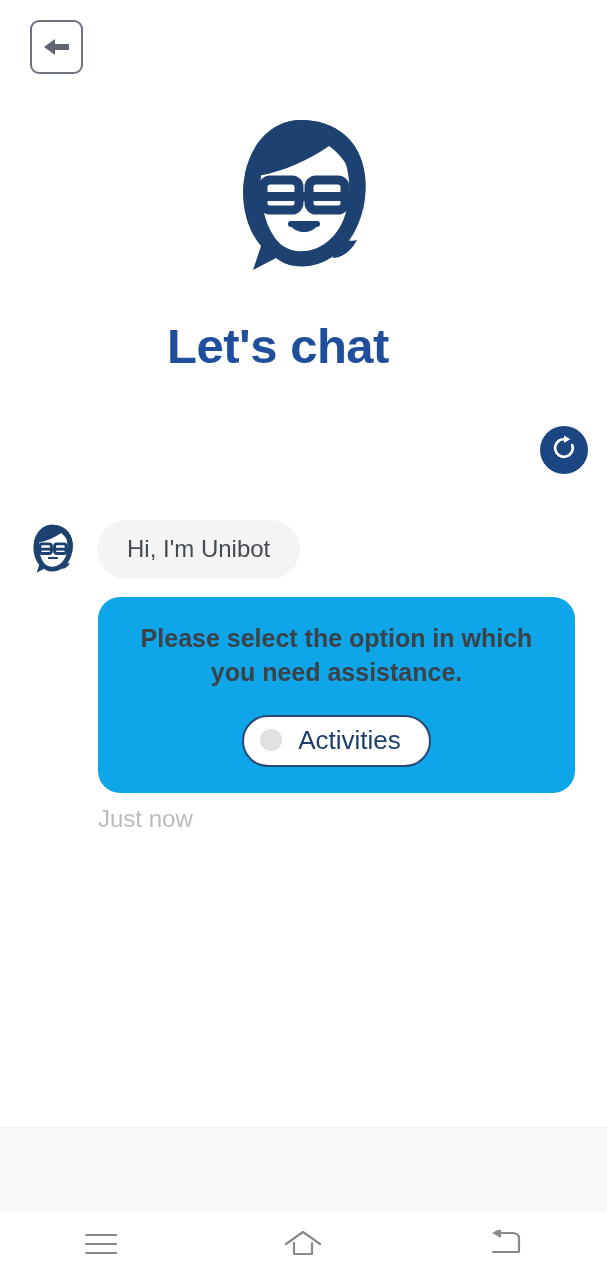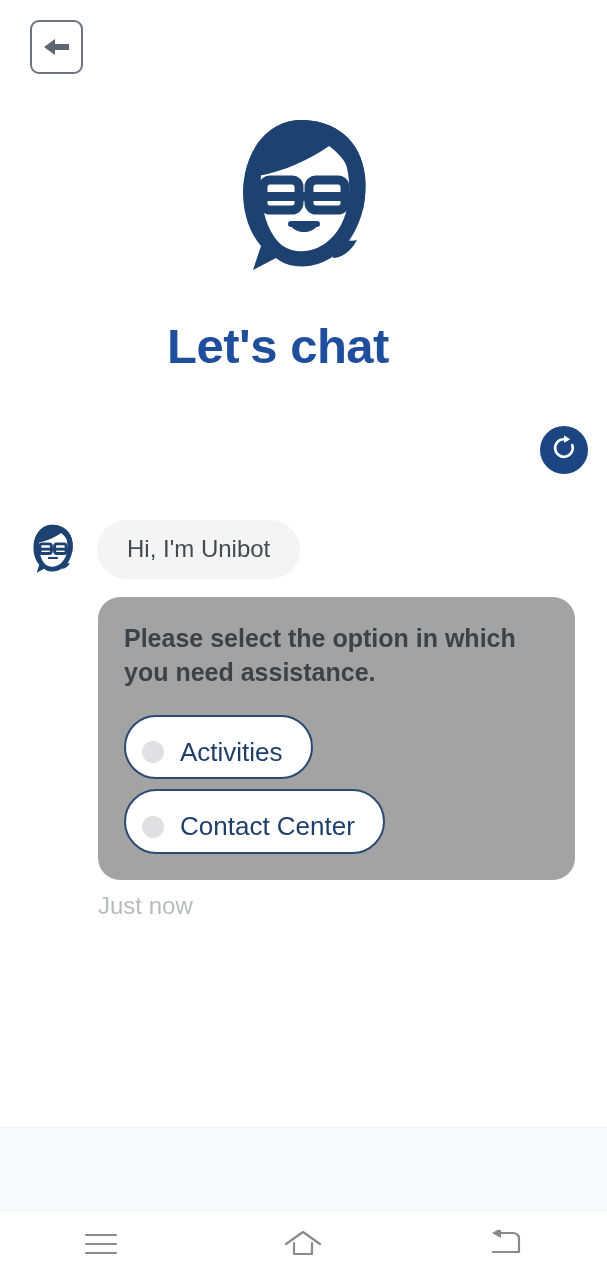--- a/index.html
+++ b/index.html
@@ -102,40 +102,41 @@
     color: #444b52;
     border-radius: 30px;
     padding: 15px 30px;
     font-size: 24px;
     line-height: 1.2;
     display: inline-block;
   }
 
   #options-bubble {
     margin: 18px 32px 0 98px;
-    background: #a3a3a3;
+    background: #0ea5e9;
     border-radius: 22px;
     padding: 24px 26px 26px 26px;
+    text-align: center;
   }
 
   #options-prompt {
     font-size: 25px;
     line-height: 1.36;
     font-weight: bold;
     color: #3b4248;
     margin-bottom: 16px;
   }
 
   .option-pill {
     display: inline-flex;
     align-items: center;
     background: #ffffff;
     border: 2px solid #2a4a73;
     border-radius: 40px;
-    padding: 21px 28px 11px 16px;
+    padding: 9px 28px 11px 16px;
     margin-top: 10px;
     cursor: pointer;
   }
   .option-bullet {
     width: 22px;
     height: 22px;
     border-radius: 50%;
     background: #e0e0e2;
     flex: 0 0 auto;
     margin-right: 16px;
@@ -291,24 +292,20 @@
 
     <div id="options-bubble">
       <div id="options-prompt">Please select the option in which you need assistance.</div>
 
       <div>
         <div class="option-pill">
           <span class="option-bullet"></span>
           <span class="option-label">Activities</span>
         </div>
         <br>
-        <div class="option-pill">
-          <span class="option-bullet"></span>
-          <span class="option-label">Contact Center</span>
-        </div>
       </div>
     </div>
 
     <div id="timestamp">Just now</div>
   </div>
 
   <div id="composer-bar"></div>
 
   <div id="android-nav">
     <div class="nav-btn">

